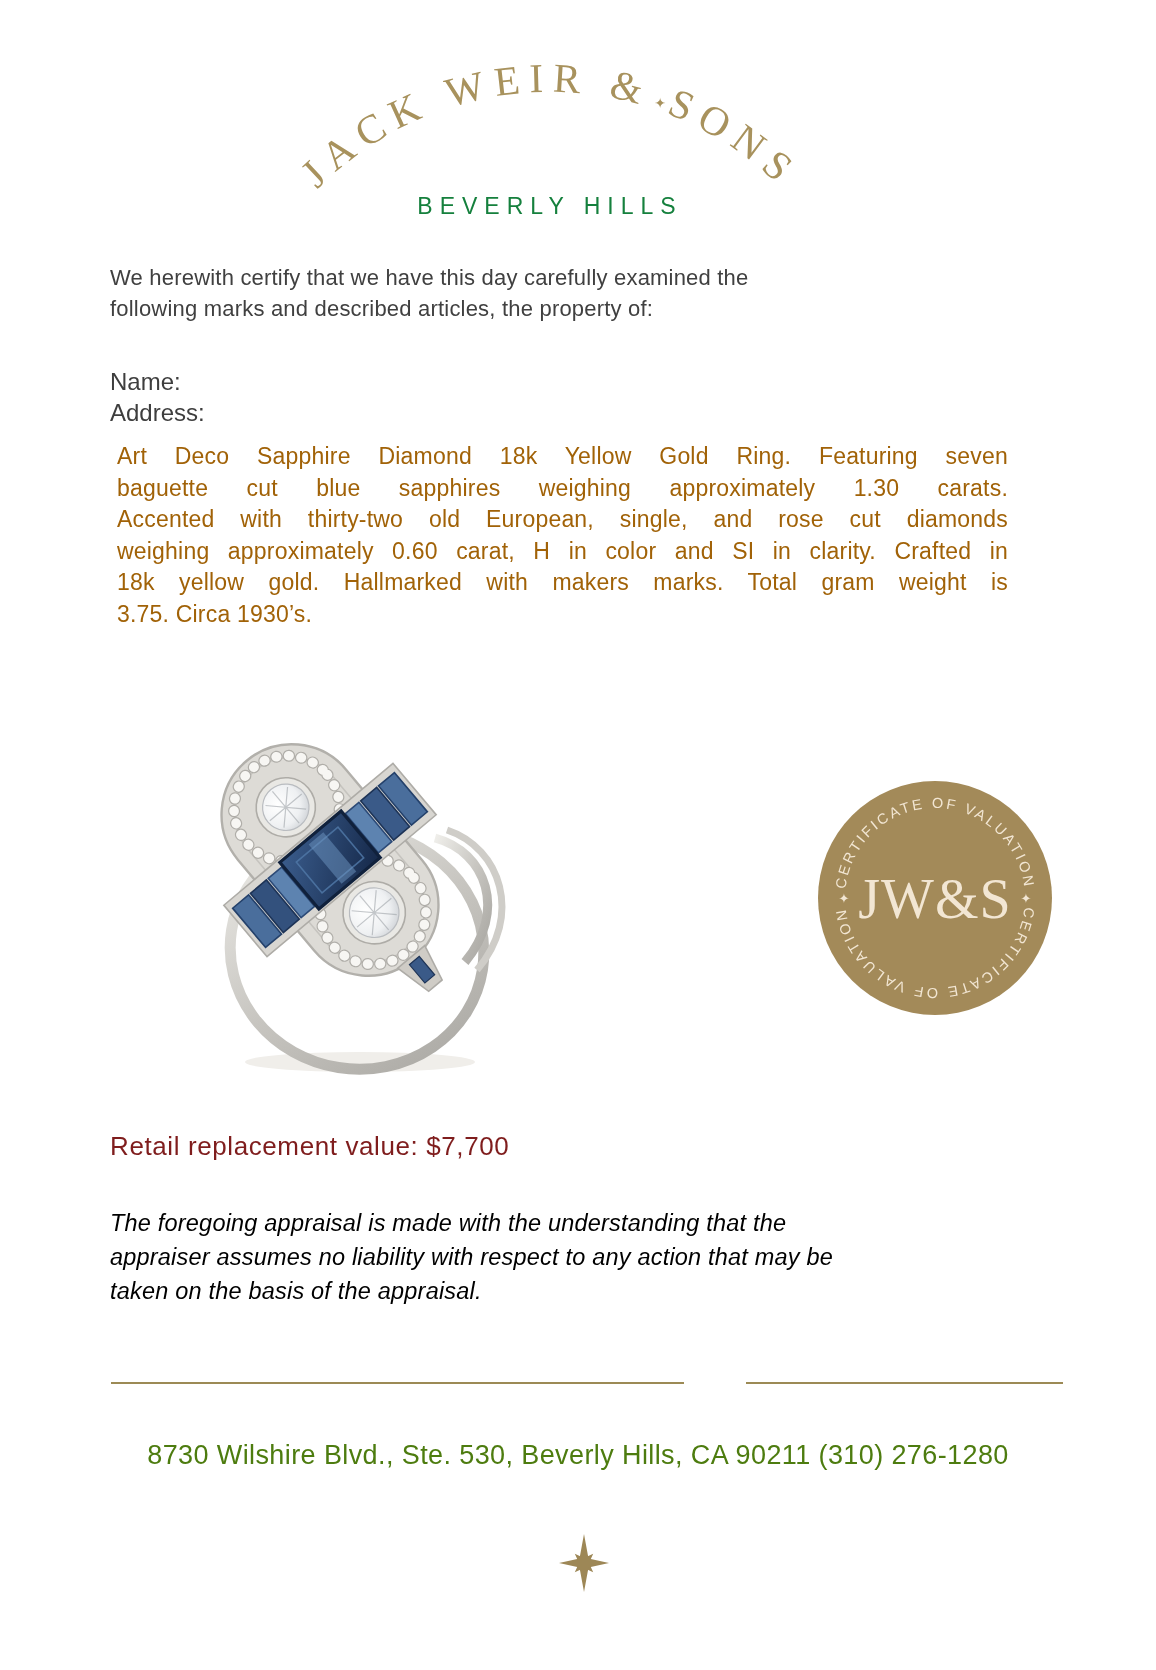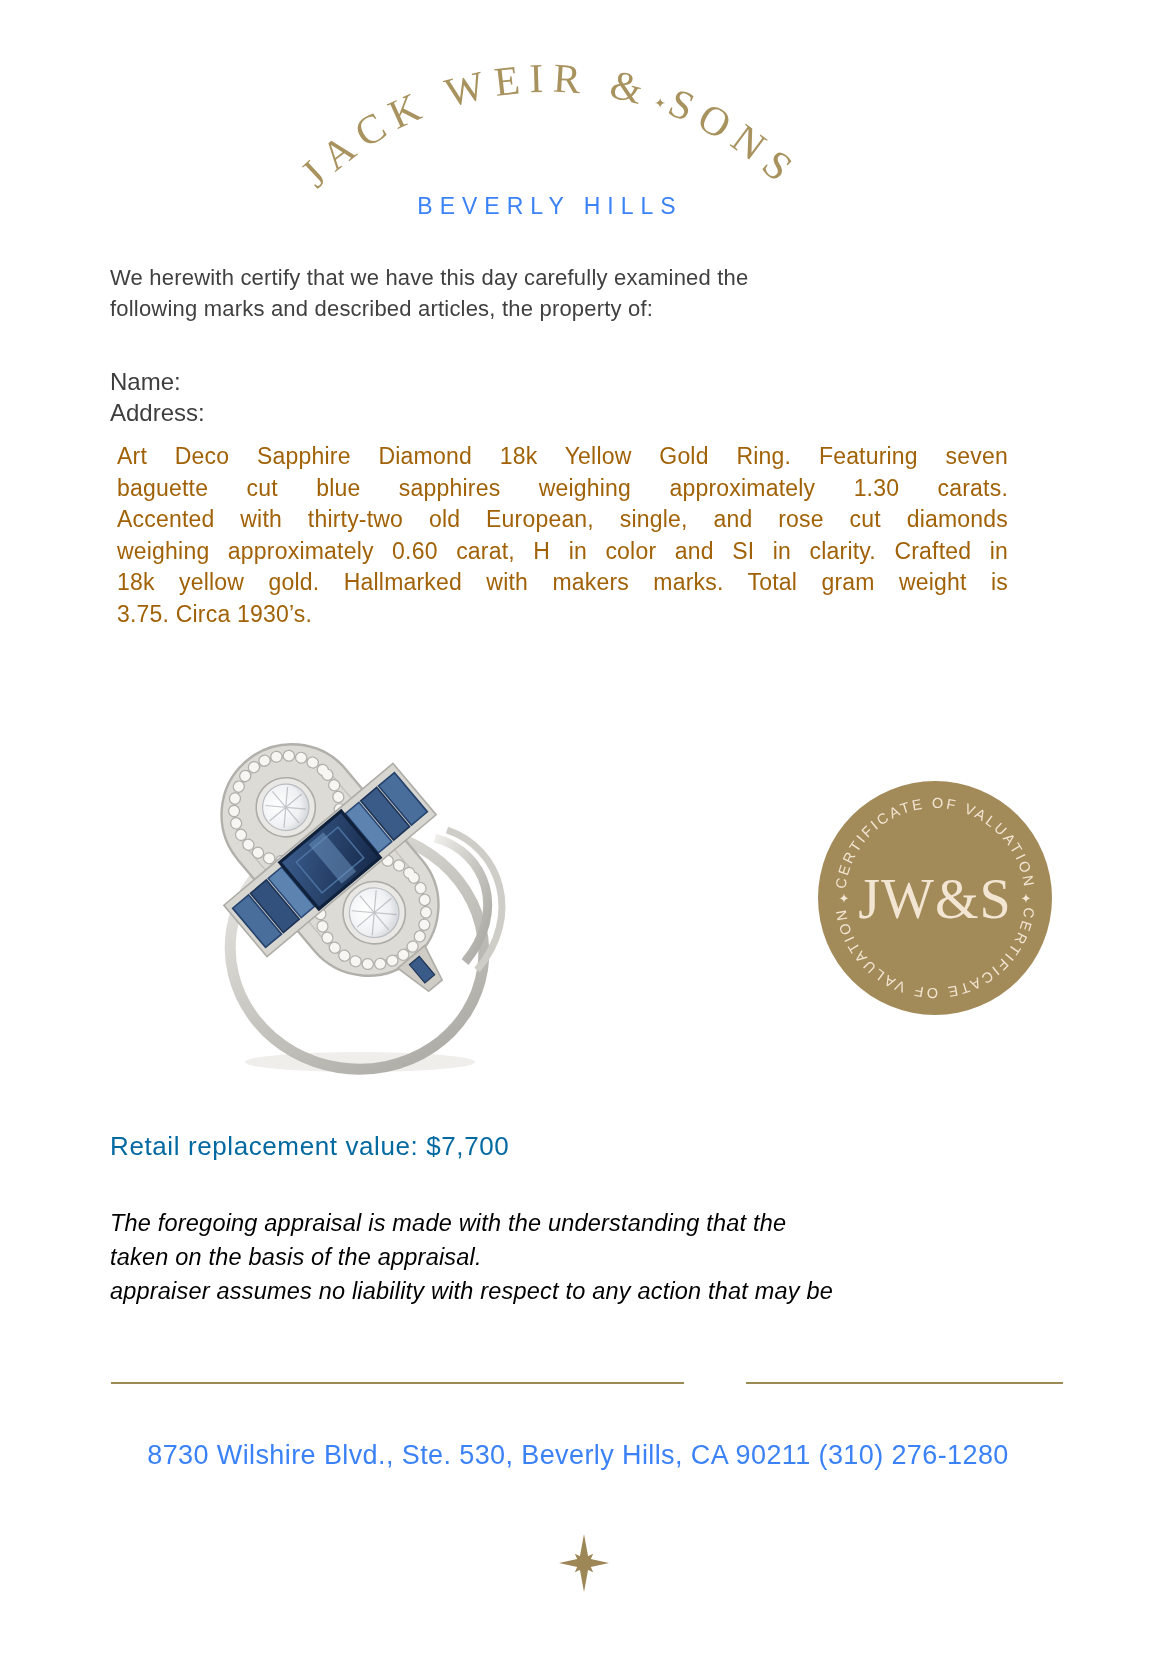--- a/index.html
+++ b/index.html
@@ -5,46 +5,46 @@
   html,body{margin:0;padding:0;background:#ffffff;}
   .page{
     position:relative;width:1156px;height:1670px;background:#ffffff;
     font-family:"Liberation Sans", sans-serif;color:#3d3d3d;overflow:hidden;
   }
   .abs{position:absolute;}
   
   .logo-svg{left:300px;top:52px;width:500px;height:170px;}
   .logo-sub{
     left:300px;top:193px;width:500px;text-align:center;
-    font-size:23px;letter-spacing:7px;color:#3b82f6;font-weight:400;
+    font-size:23px;letter-spacing:7px;color:#15803d;font-weight:400;
   }
   
   .intro{left:110px;top:262px;width:720px;font-size:22px;line-height:31px;letter-spacing:0.2px;color:#404040;}
   .owner{left:110px;top:366px;width:400px;font-size:24px;line-height:31px;color:#3e3e3e;}
   
   .desc{left:117px;top:441px;width:891px;font-size:23px;line-height:31.6px;letter-spacing:0.2px;color:#a16207;}
   .desc .jline{text-align:justify;text-align-last:justify;}
   .desc .jline.last{text-align-last:left;}
   
   .ring-photo{left:135px;top:650px;width:410px;height:430px;}
   
   .seal{left:818px;top:781px;width:234px;height:234px;}
   .seal text{font-family:"Liberation Sans", sans-serif;}
   .seal .mono{font-family:"Liberation Serif", serif;}
   
-  .valuation{left:110px;top:1131px;font-size:26px;letter-spacing:0.6px;color:#0369a1;}
+  .valuation{left:110px;top:1131px;font-size:26px;letter-spacing:0.6px;color:#7f1d1d;}
   
   .disclaimer{left:110px;top:1206px;width:860px;font-size:23.5px;line-height:34px;letter-spacing:0.2px;color:#000000;font-style:italic;}
   
   .rule{height:2px;background:#9c8a55;top:1382px;}
   .rule.left{left:111px;width:573px;}
   .rule.right{left:746px;width:317px;}
   .footer-address{
     left:0;top:1440px;width:1156px;text-align:center;
-    font-size:27px;color:#3b82f6;letter-spacing:0.4px;
+    font-size:27px;color:#4d7c0f;letter-spacing:0.4px;
   }
   .star-svg{left:534px;top:1524px;width:100px;height:80px;}
 </style>
 </head>
 <body>
 
 <div class="page">
 
   <svg class="abs logo-svg" viewBox="0 0 500 170">
     <defs>
@@ -154,22 +154,22 @@
     </text>
     <text x="26" y="122" font-size="13" fill="#f2e6d3" text-anchor="middle">✦</text>
     <text x="208" y="122" font-size="13" fill="#f2e6d3" text-anchor="middle">✦</text>
     <text class="mono" x="117" y="137" font-size="56" letter-spacing="1" fill="#f2e6d3" text-anchor="middle">JW&amp;S</text>
   </svg>
 
   <div class="abs valuation">Retail replacement value: $7,700</div>
 
   <div class="abs disclaimer">
     <div>The foregoing appraisal is made with the understanding that the</div>
+    <div>appraiser assumes no liability with respect to any action that may be</div>
     <div>taken on the basis of the appraisal.</div>
-    <div>appraiser assumes no liability with respect to any action that may be</div>
   </div>
 
   <div class="abs rule left"></div>
   <div class="abs rule right"></div>
 
   <div class="abs footer-address">8730 Wilshire Blvd., Ste. 530, Beverly Hills, CA 90211 (310) 276-1280</div>
 
   <svg class="abs star-svg" viewBox="0 0 100 80">
     <g transform="translate(50,39)" fill="#9d8756">
       <polygon points="9.2,-9.2 5,0 9.2,9.2 0,5 -9.2,9.2 -5,0 -9.2,-9.2 0,-5"></polygon>

